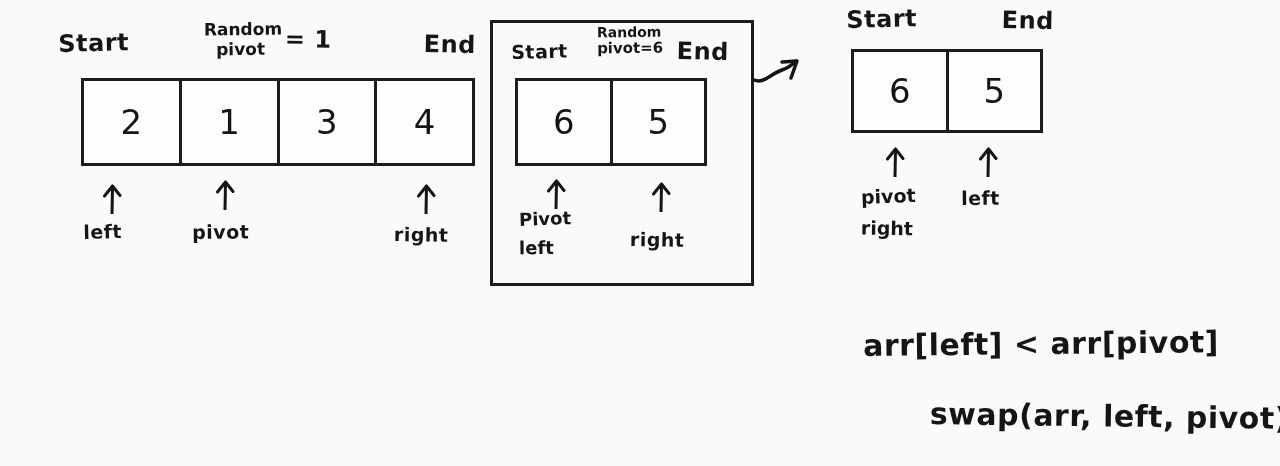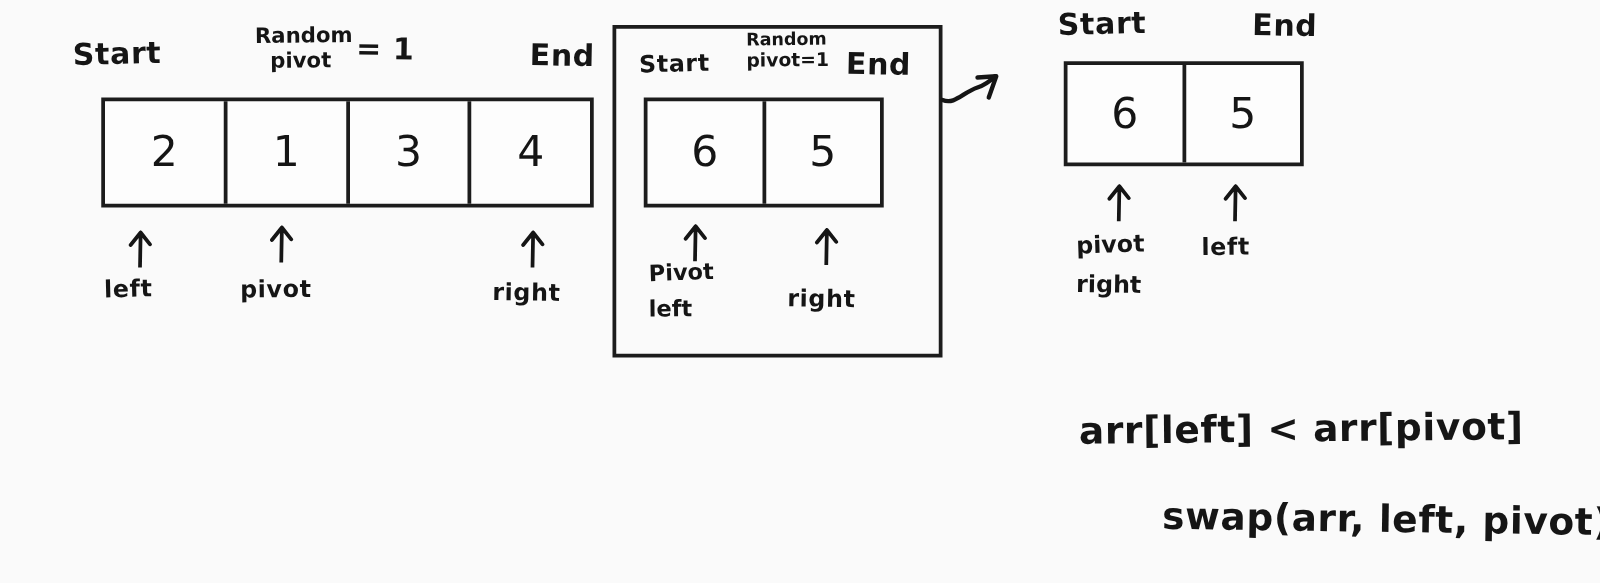--- a/index.html
+++ b/index.html
@@ -143,21 +143,21 @@
       </svg>
   </div>
   <div class="hw md j4" style="left:394px; top:225px;">right</div>
 
   <div class="frame" style="left:490px; top:20px; width:264px; height:266px;"></div>
 
   <div class="hw md j1" style="left:511px; top:43px;">Start</div>
 
   <div class="stack j3" style="left:597px; top:24px;">
     <span class="line" style="font-size:14px;">Random</span>
-    <span class="line" style="font-size:15px;">pivot=1</span>
+    <span class="line" style="font-size:15px;">pivot=6</span>
   </div>
 
   <div class="hw lg j2" style="left:677px; top:39px;">End</div>
 
   <div class="array" style="left:515px; top:78px; width:192px; height:88px;">
     <div class="cell">6</div>
     <div class="cell">5</div>
   </div>
 
   <div class="uparrow" style="left:545px; top:175px;">

